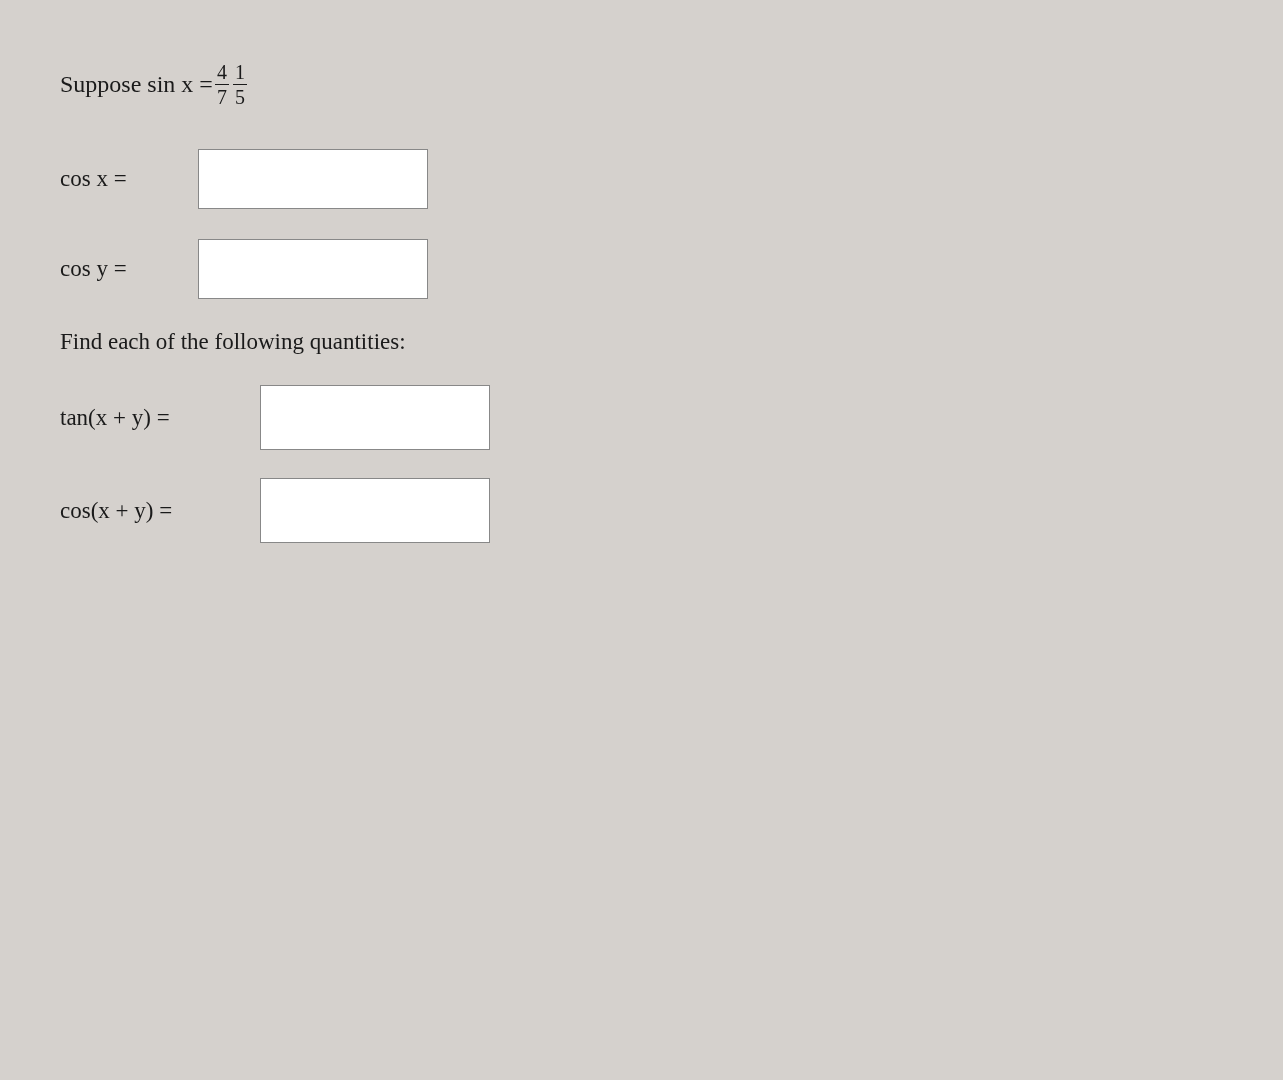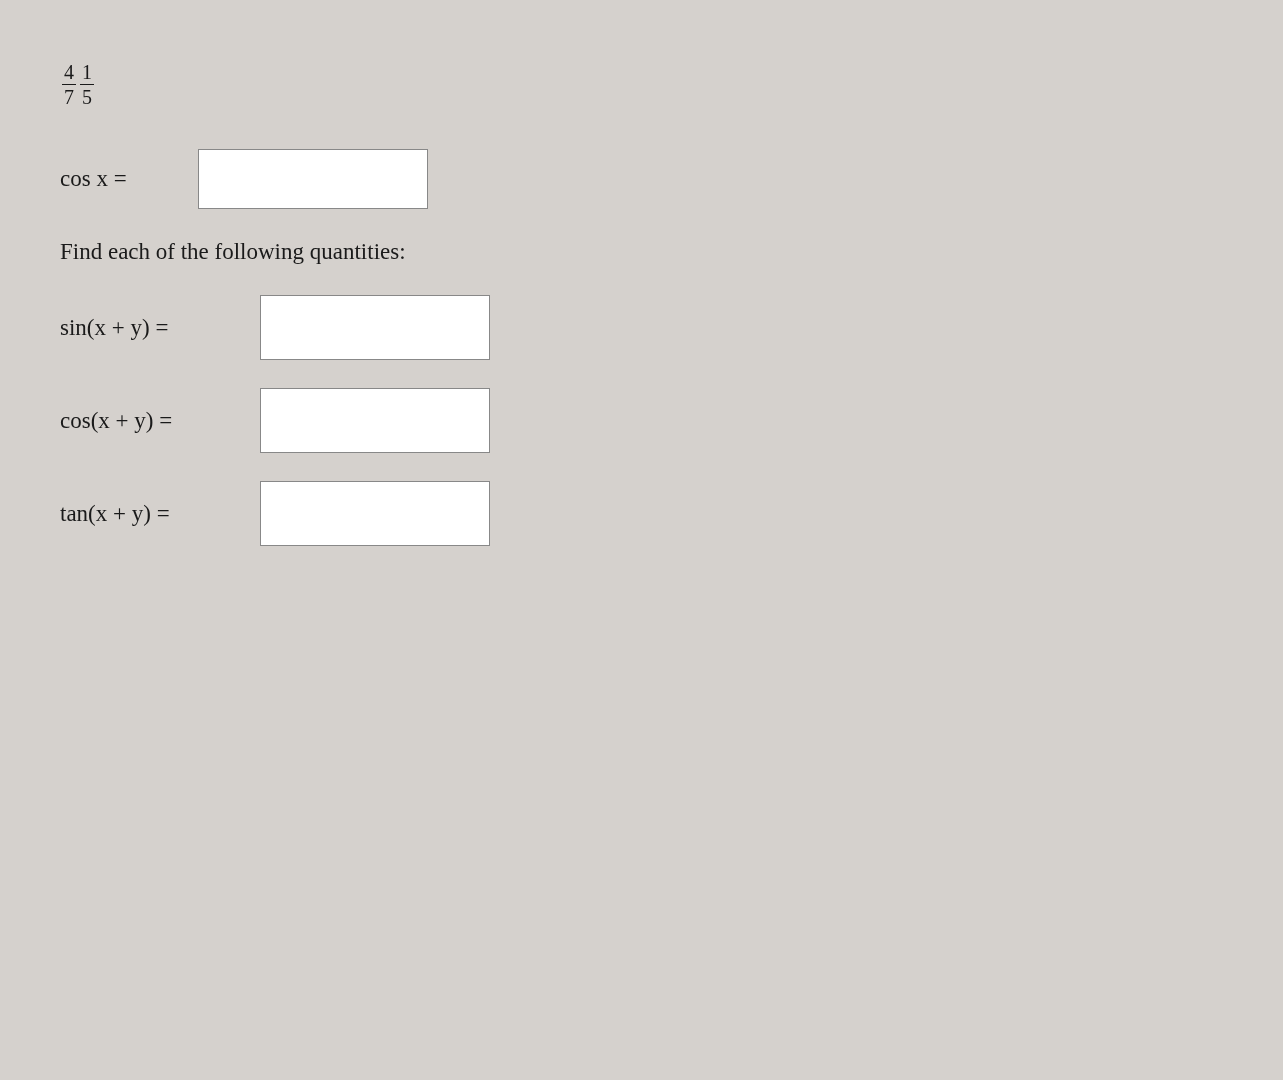--- a/index.html
+++ b/index.html
@@ -106,52 +106,53 @@
       border: 1.5px solid #888;
       display: inline-block;
     }
   </style>
 </head>
 <body>
 
 <div class="page">
 
   <div class="problem-statement">
+    <span>Suppose sin x = </span>
     <span class="fraction">
       <span class="numerator">4</span>
       <span class="denominator">7</span>
     </span>
     <span class="fraction">
       <span class="numerator">1</span>
       <span class="denominator">5</span>
     </span>
   </div>
 
   <div class="row">
     <span class="label">cos x =</span>
     <div class="input-box"></div>
   </div>
 
+  <div class="row">
+    <span class="label">cos y =</span>
+    <div class="input-box"></div>
+  </div>
 
   <div class="section-title">
     <span>Find each of the following quantities:</span>
   </div>
 
   <div class="quantities-section">
 
+
     <div class="quantities-row">
-      <span class="quantities-label">sin(x + y) =</span>
+      <span class="quantities-label">tan(x + y) =</span>
       <div class="quantities-input"></div>
     </div>
 
     <div class="quantities-row">
       <span class="quantities-label">cos(x + y) =</span>
       <div class="quantities-input"></div>
     </div>
 
-    <div class="quantities-row">
-      <span class="quantities-label">tan(x + y) =</span>
-      <div class="quantities-input"></div>
-    </div>
-
   </div>
 
 </div>
 
 </body></html>

